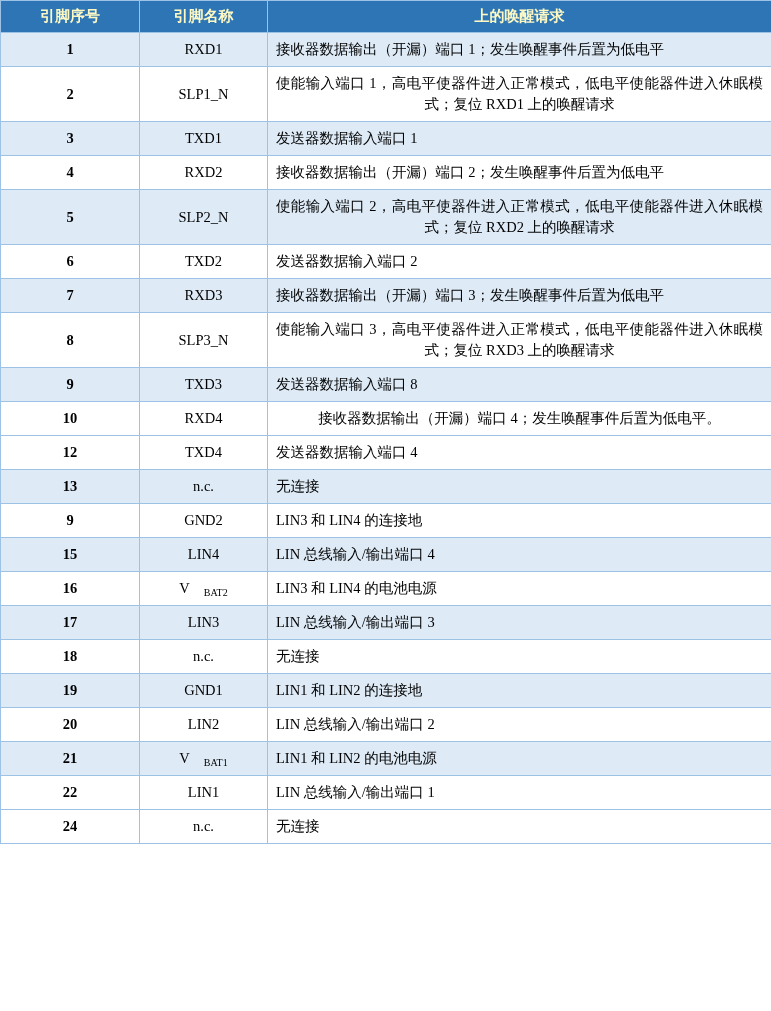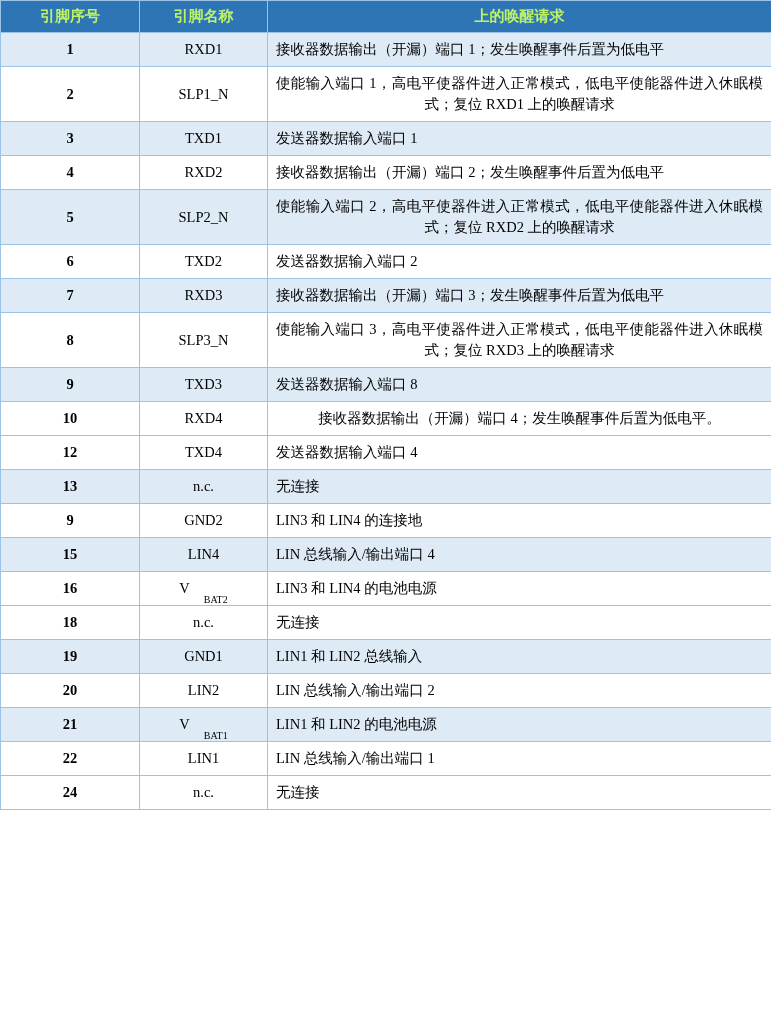--- a/index.html
+++ b/index.html
@@ -16,21 +16,21 @@
     border-collapse: collapse;
     width: 771px;
     table-layout: fixed;
   }
   .pin-table col.c1 { width: 139px; }
   .pin-table col.c2 { width: 128px; }
   .pin-table col.c3 { width: 504px; }
 
   .pin-table th {
     background: #2e75b6;
-    color: #bef264;
+    color: #fef9c3;
     font-weight: bold;
     font-size: 15px;
     text-align: center;
     padding: 6px 5px;
     border: 1px solid #9cc3e5;
   }
   .pin-table td {
     border: 1px solid #9cc3e5;
     font-size: 14.5px;
     padding: 6px 8px;
@@ -55,21 +55,21 @@
     line-height: 1.45;
   }
   td.desc.just {
     text-align: justify;
     text-align-last: center;
   }
   sub {
     font-size: 10px;
     vertical-align: baseline;
     position: relative;
-    top: 10px;
+    top: 3px;
     margin-left: 14px;
   }
 </style>
 </head>
 <body>
 
 <table class="pin-table">
   <colgroup>
     <col class="c1">
     <col class="c2">
@@ -151,29 +151,34 @@
       <tr class="odd">
         <td class="num">15</td>
         <td class="name">LIN4</td>
         <td class="desc">LIN 总线输入/输出端口 4</td>
       </tr>
       <tr class="even">
         <td class="num">16</td>
         <td class="name"><span>V</span><sub>BAT2</sub></td>
         <td class="desc">LIN3 和 LIN4 的电池电源</td>
       </tr>
+      <tr class="odd">
+        <td class="num">17</td>
+        <td class="name">LIN3</td>
+        <td class="desc">LIN 总线输入/输出端口 3</td>
+      </tr>
       <tr class="even">
         <td class="num">18</td>
         <td class="name">n.c.</td>
         <td class="desc">无连接</td>
       </tr>
       <tr class="odd">
         <td class="num">19</td>
         <td class="name">GND1</td>
-        <td class="desc">LIN1 和 LIN2 总线输入</td>
+        <td class="desc">LIN1 和 LIN2 的连接地</td>
       </tr>
       <tr class="even">
         <td class="num">20</td>
         <td class="name">LIN2</td>
         <td class="desc">LIN 总线输入/输出端口 2</td>
       </tr>
       <tr class="odd">
         <td class="num">21</td>
         <td class="name"><span>V</span><sub>BAT1</sub></td>
         <td class="desc">LIN1 和 LIN2 的电池电源</td>

